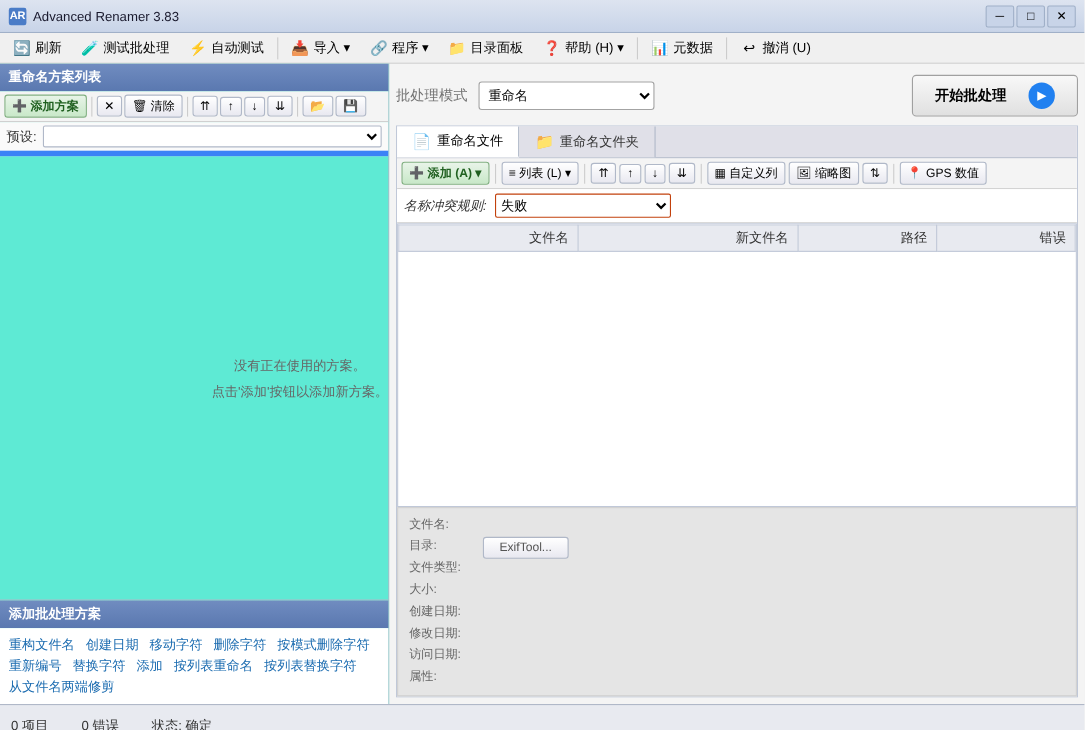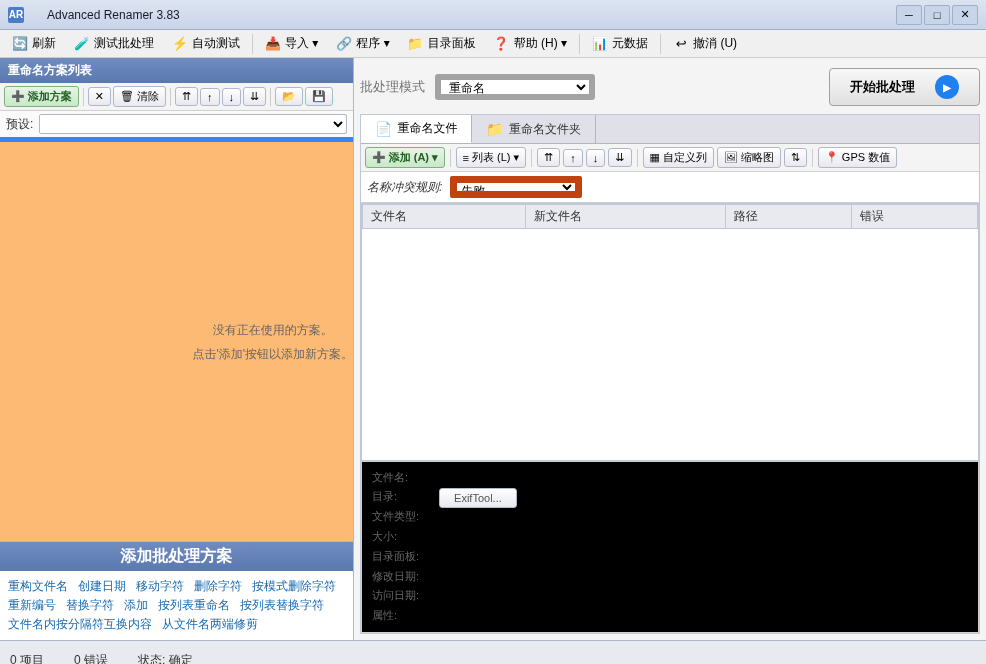--- a/index.html
+++ b/index.html
@@ -16,21 +16,21 @@
       background: linear-gradient(to bottom, #dde4f0, #c8d4e8);
       height: 30px;
       display: flex;
       align-items: center;
       padding: 0 8px;
       border-bottom: 1px solid #a0b0c8;
       user-select: none;
     }
     .title-bar-icon {
       width: 16px; height: 16px;
-      margin-right: 23px;
+      margin-right: 6px;
       background: #4a7cc7;
       border-radius: 2px;
       display: flex; align-items: center; justify-content: center;
       color: white; font-size: 10px; font-weight: bold;
     }
     .title-bar-text {
       flex: 1;
       font-size: 12px;
       color: #1a1a2e;
     }
@@ -76,21 +76,21 @@
       height: calc(664px - 30px - 28px - 24px);
     }
 
     
     .left-panel {
       width: 354px;
       min-width: 354px;
       border-right: 1px solid #b0b8c8;
       display: flex;
       flex-direction: column;
-      background: #fdba74;
+      background: #5eead4;
     }
     .panel-header {
       background: linear-gradient(to bottom, #708cc0, #5a78b0);
       color: white;
       padding: 4px 8px;
       font-size: 12px;
       font-weight: bold;
     }
     .left-toolbar {
       display: flex;
@@ -147,23 +147,22 @@
       line-height: 2;
     }
 
     .add-batch-section {
       border-top: 1px solid #b0b8c8;
     }
     .add-batch-header {
       background: linear-gradient(to bottom, #708cc0, #5a78b0);
       color: white;
       padding: 4px 8px;
-      font-size: 16px;
+      font-size: 12px;
       font-weight: bold;
-      text-align: center;
     }
     .add-batch-links {
       padding: 6px 8px;
       background: #fff;
       display: flex;
       flex-wrap: wrap;
       gap: 0 10px;
     }
     .batch-link {
       color: #1a6bb0;
@@ -185,21 +184,21 @@
     .batch-mode-row {
       display: flex;
       align-items: center;
       gap: 10px;
       padding: 4px 0;
     }
     .batch-mode-label { font-size: 13px; color: #737373; font-weight: normal; }
     .batch-mode-select {
       width: 160px;
       height: 26px;
-      border: 6px solid #a3a3a3;
+      border: 1px solid #a3a3a3;
       border-radius: 3px;
       background: white;
       font-size: 12px;
       padding: 0 4px;
     }
     .start-btn {
       margin-left: auto;
       background: linear-gradient(to bottom, #f8f8f8, #e0e0e0);
       border: 1px solid #a0a0a0;
       border-radius: 4px;
@@ -272,51 +271,51 @@
     .conflict-row {
       display: flex;
       align-items: center;
       gap: 8px;
       padding: 4px 6px;
       background: #fff;
       border-bottom: 1px solid #d0d0d0;
     }
     .conflict-label { font-size: 12px; color: #333; font-style: italic; }
     .conflict-select {
-      width: 132px;
+      width: 160px;
       height: 22px;
-      border: 7px solid #c2410c;
+      border: 1px solid #c2410c;
       border-radius: 2px;
       background: white;
       font-size: 12px;
     }
 
     .file-table-wrapper {
       flex: 1;
       background: white;
       border: 1px solid #c0c8d8;
       overflow: auto;
     }
     .file-table {
       width: 100%;
       border-collapse: collapse;
       font-size: 12px;
     }
     .file-table th {
       background: #e8eaf0;
       border: 1px solid #c0c8d8;
       padding: 3px 8px;
-      text-align: left;
+      text-align: right;
       font-weight: normal;
       color: #333;
       white-space: nowrap;
     }
 
     .file-info-panel {
-      background: #000000;
+      background: #e5e5e5;
       border: 1px solid #d0d0d0;
       padding: 6px 10px;
       font-size: 11px;
       color: #666;
       line-height: 1.8;
       display: flex;
       gap: 20px;
     }
     .file-info-col { display: flex; flex-direction: column; gap: 0; }
 
@@ -463,21 +462,20 @@
         <a class="batch-link">重构文件名</a>
         <a class="batch-link">创建日期</a>
         <a class="batch-link">移动字符</a>
         <a class="batch-link">删除字符</a>
         <a class="batch-link">按模式删除字符</a>
         <a class="batch-link">重新编号</a>
         <a class="batch-link">替换字符</a>
         <a class="batch-link">添加</a>
         <a class="batch-link">按列表重命名</a>
         <a class="batch-link">按列表替换字符</a>
-        <a class="batch-link">文件名内按分隔符互换内容</a>
         <a class="batch-link">从文件名两端修剪</a>
       </div>
     </div>
   </div>
 
   <div class="right-panel">
 
     <div class="batch-mode-row">
       <span class="batch-mode-label">批处理模式</span>
       <select class="batch-mode-select">
@@ -562,21 +560,21 @@
           </tbody>
         </table>
       </div>
 
       <div class="file-info-panel">
         <div class="file-info-col">
           <span>文件名:</span>
           <span>目录:</span>
           <span>文件类型:</span>
           <span>大小:</span>
-          <span>目录面板:</span>
+          <span>创建日期:</span>
           <span>修改日期:</span>
           <span>访问日期:</span>
           <span>属性:</span>
         </div>
         <div class="file-info-col">
           <span></span>
           <span></span>
           <span></span>
           <span></span>
           <span></span>

